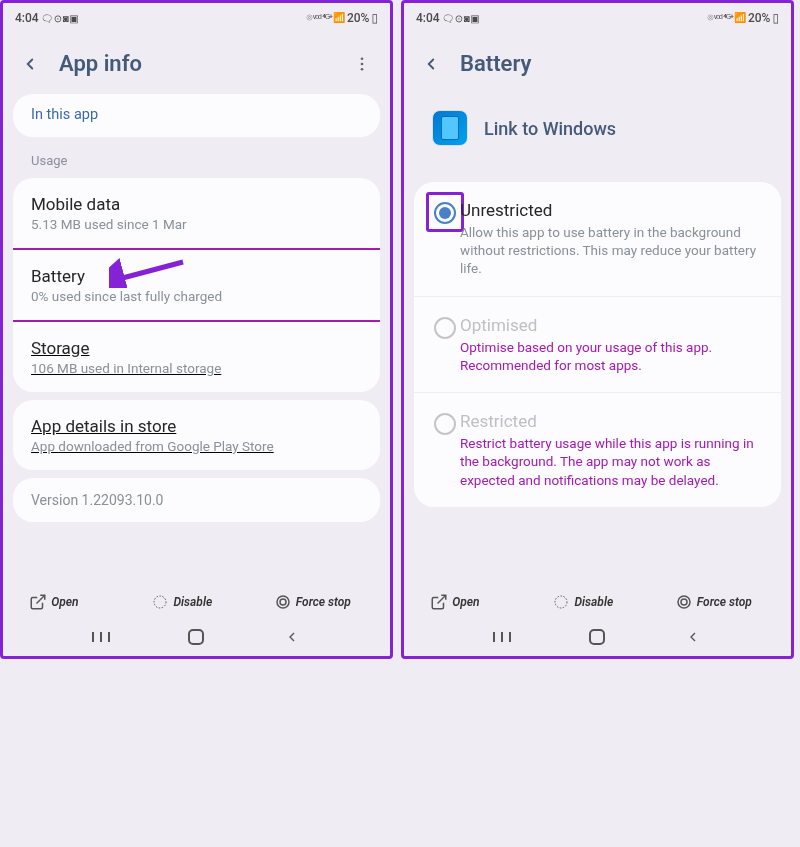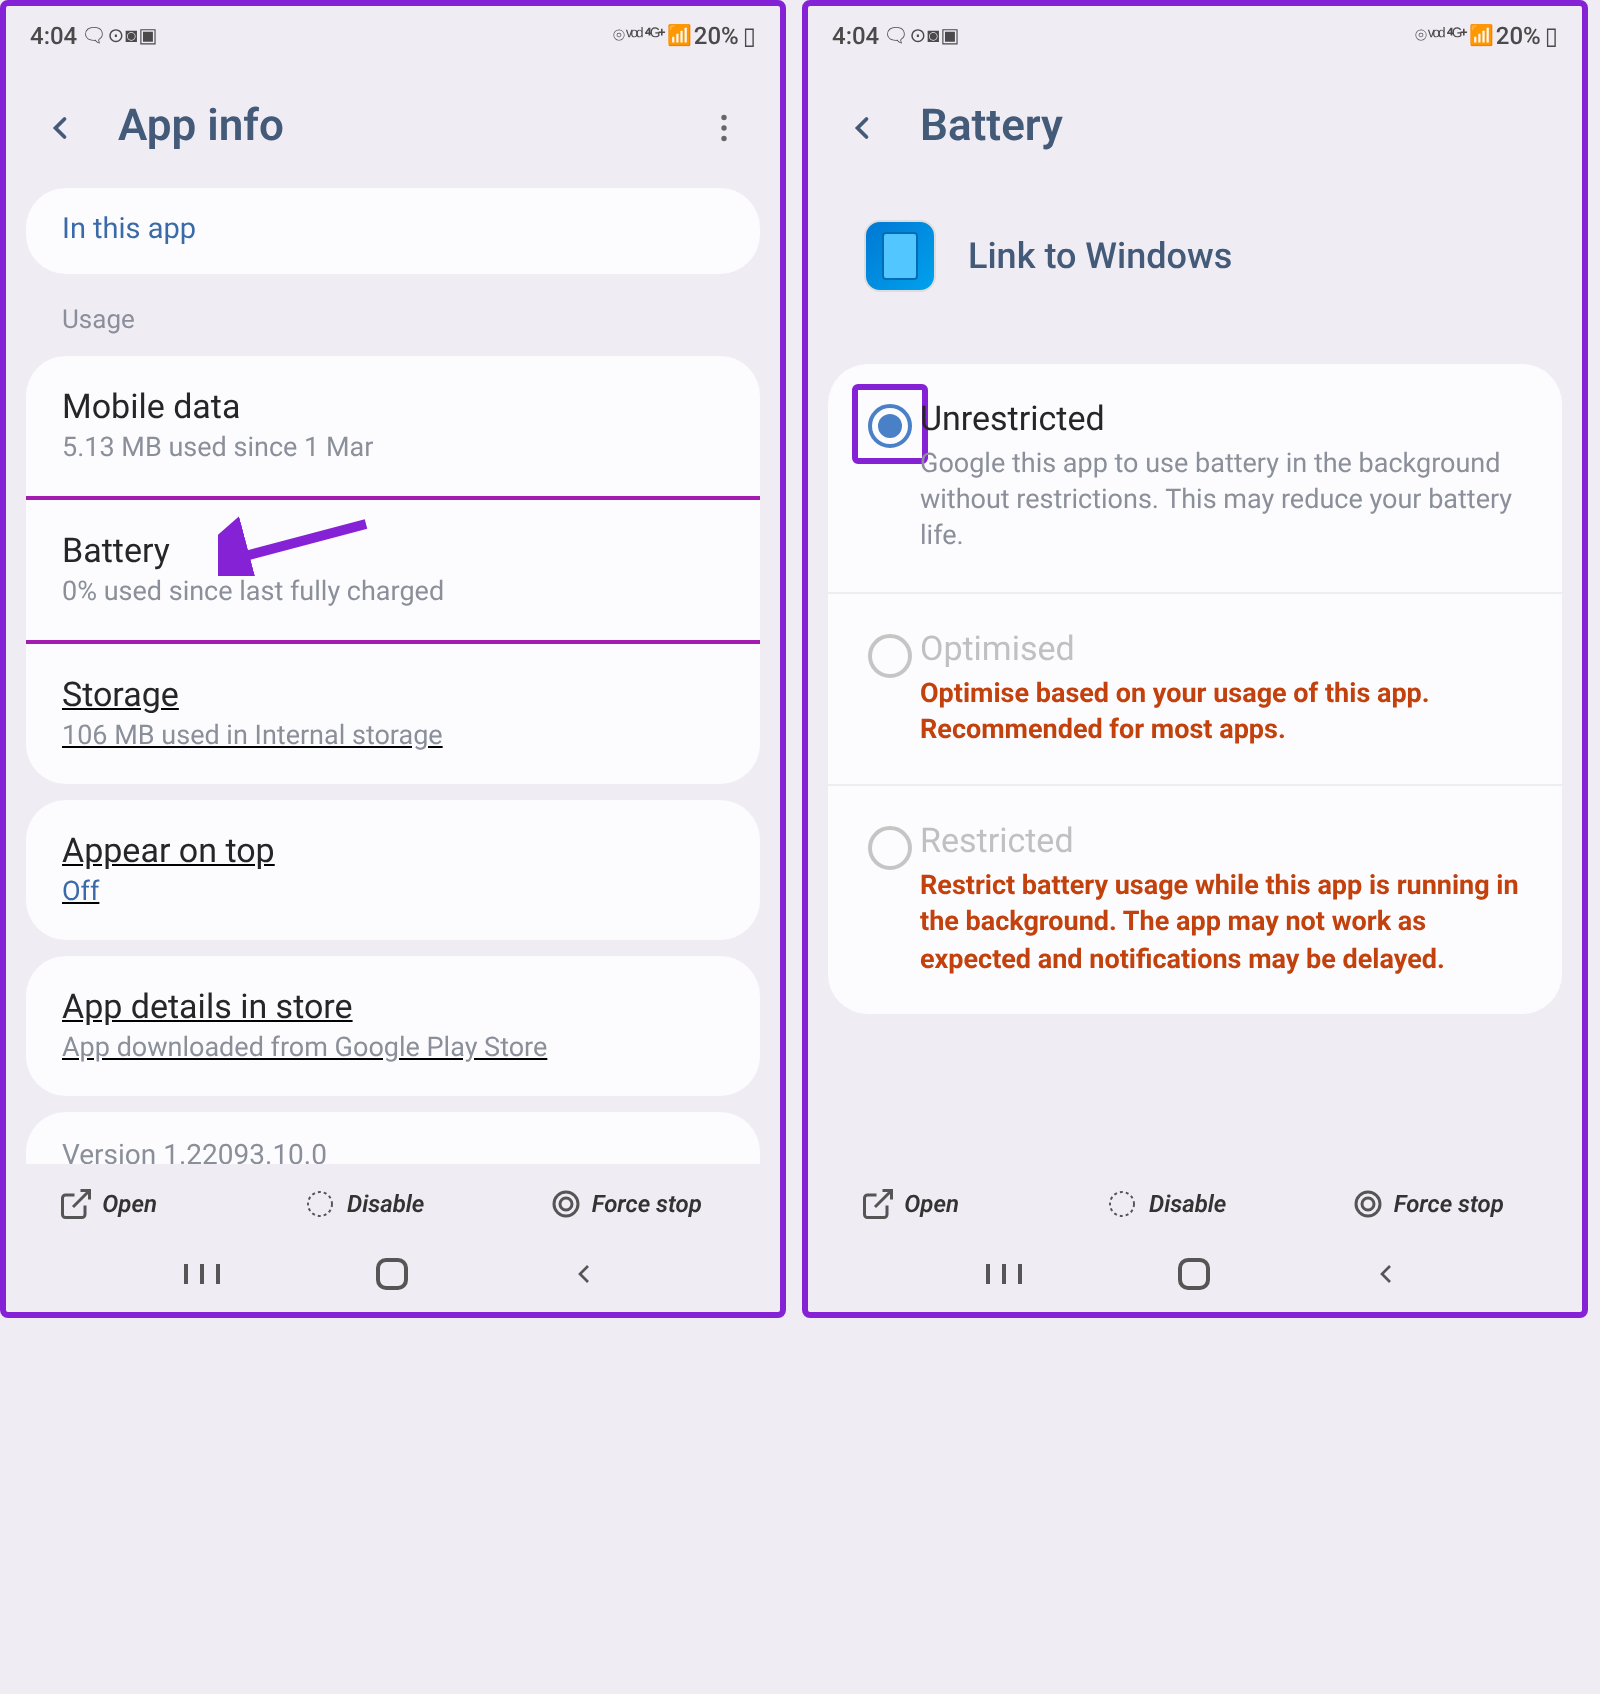--- a/index.html
+++ b/index.html
@@ -126,21 +126,21 @@
   }
   .radio.checked { border-color: #4a80c7; }
   .radio.checked::after {
     content:""; width:12px; height:12px; border-radius:50%; background:#4a80c7;
   }
   .radio-highlight { border:3px solid #8622d6; padding:5px; margin:-8px; border-radius:3px; }
   .radio-body { flex:1; }
   .radio-title { font-size: 17px; color:#262626; margin-bottom:3px; }
   .radio-title.dim { color:#bfbfc4; }
   .radio-sub { font-size: 13.5px; color:#8a8f9a; line-height:1.35; }
-  .radio-sub.dim { color:#c2410c;font-weight:bold; }
+  .radio-sub.dim { color:#a21caf; }
   .in-this-app { font-size:14.5px; color:#3b6aa8; padding: 12px 18px 14px 18px; }
 </style>
 </head>
 <body>
 
 <div class="phone">
   <div class="status-bar">
     <div class="status-left">
       <span>4:04</span>
       <span class="status-icons">🗨 ⊙ ◙ ▣</span>
@@ -191,26 +191,20 @@
         </svg>
         <div class="row-title">Battery</div>
         <div class="row-sub">0% used since last fully charged</div>
       </div>
       <div class="row">
         <div class="row-title">Storage</div>
         <div class="row-sub">106 MB used in Internal storage</div>
       </div>
     </div>
 
-    <div class="card">
-      <div class="row" style="border:none">
-        <div class="row-title">Appear on top</div>
-        <div class="row-sub accent">Off</div>
-      </div>
-    </div>
 
     <div class="card">
       <div class="row" style="border:none">
         <div class="row-title">App details in store</div>
         <div class="row-sub">App downloaded from Google Play Store</div>
       </div>
     </div>
 
     <div class="card tight">
       <div class="version">Version 1.22093.10.0</div>
@@ -298,21 +292,21 @@
       <div class="app-name">Link to Windows</div>
     </div>
 
     <div class="card" style="margin-top:26px">
       <div class="radio-row">
         <div class="radio-highlight">
           <div class="radio checked"></div>
         </div>
         <div class="radio-body">
           <div class="radio-title">Unrestricted</div>
-          <div class="radio-sub">Google this app to use battery in the background without restrictions. This may reduce your battery life.</div>
+          <div class="radio-sub">Allow this app to use battery in the background without restrictions. This may reduce your battery life.</div>
         </div>
       </div>
       <div class="radio-row">
         <div class="radio"></div>
         <div class="radio-body">
           <div class="radio-title dim">Optimised</div>
           <div class="radio-sub dim">Optimise based on your usage of this app. Recommended for most apps.</div>
         </div>
       </div>
       <div class="radio-row">

